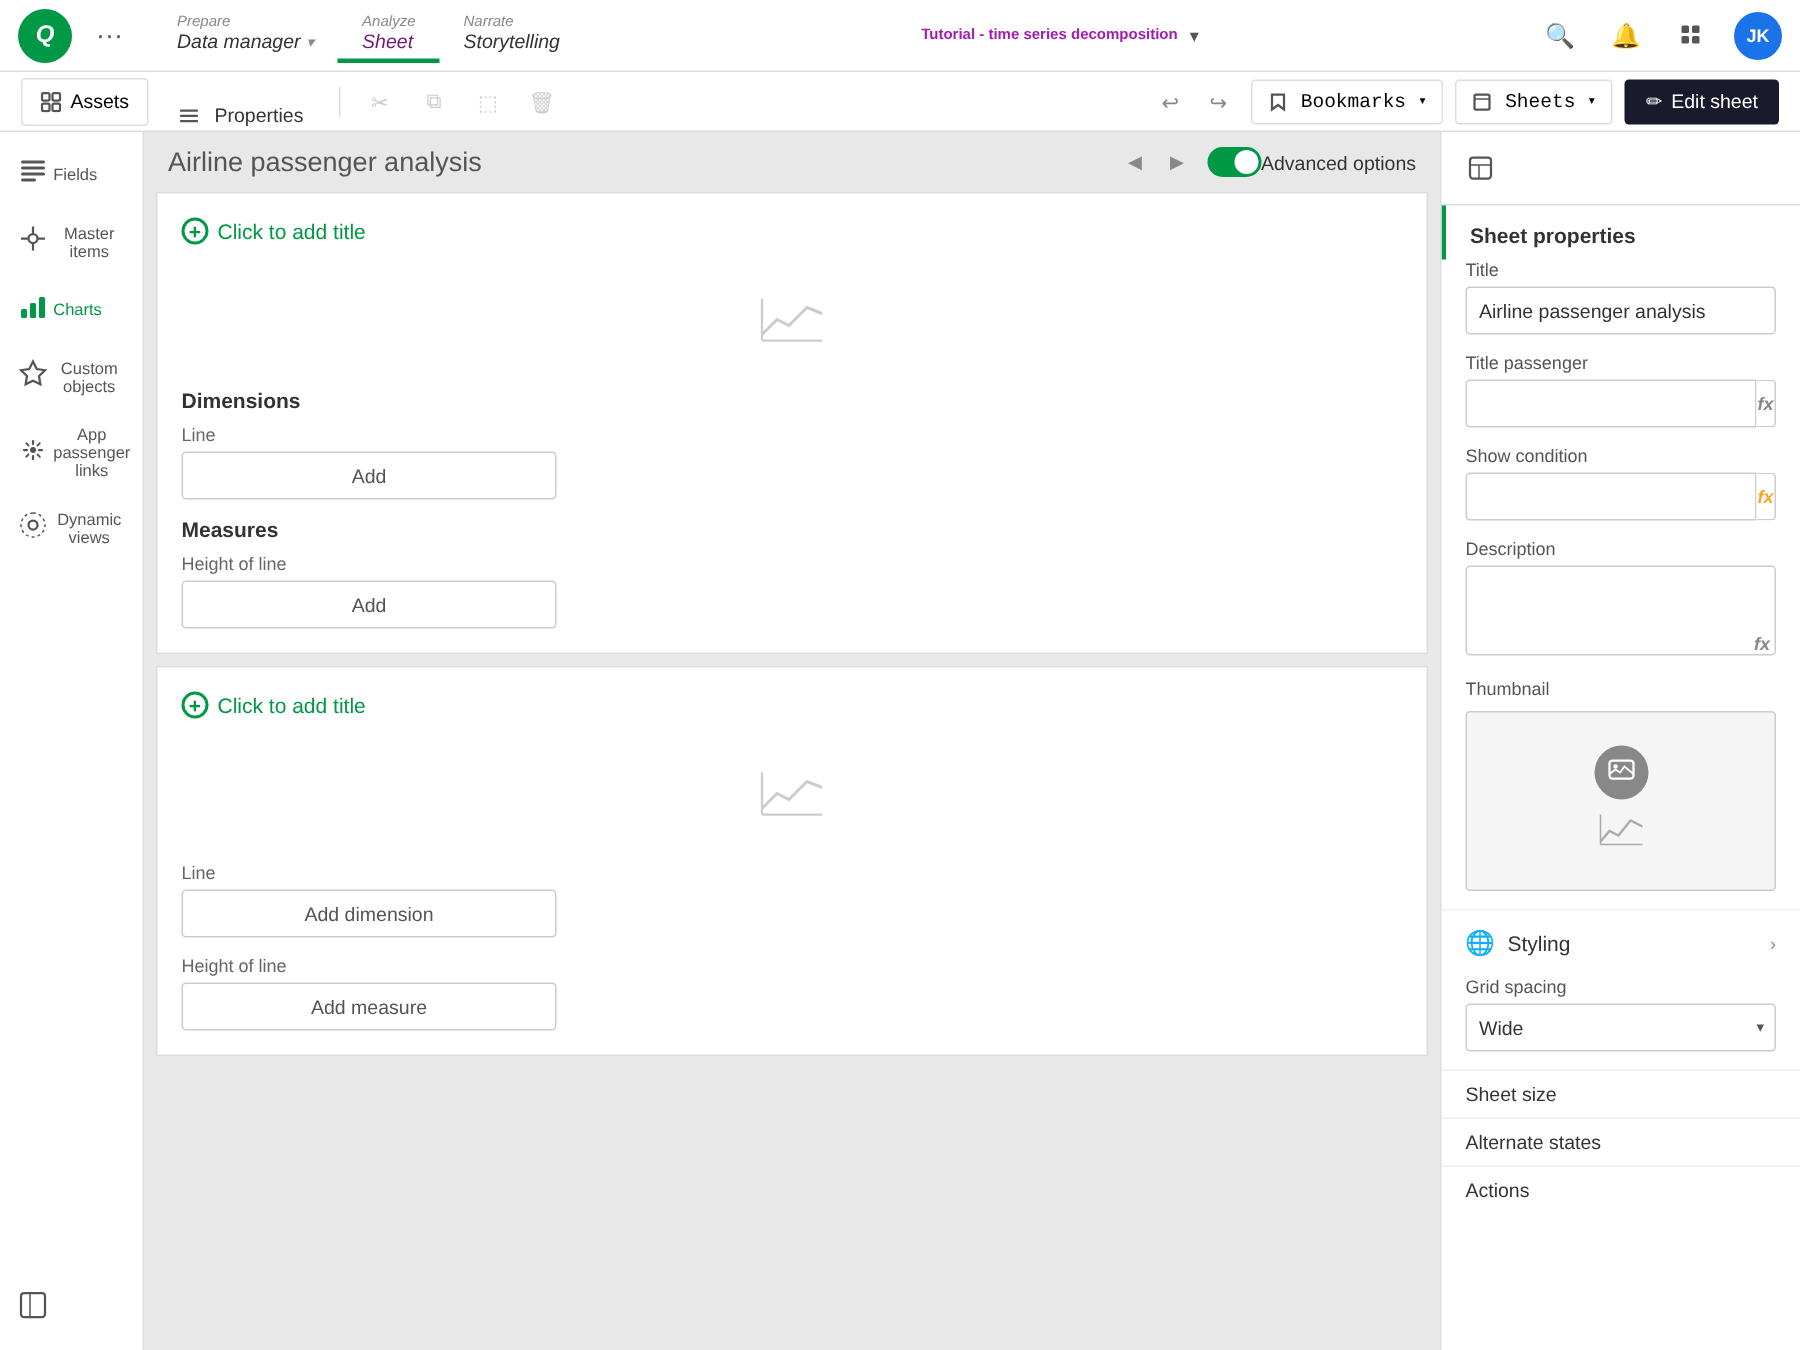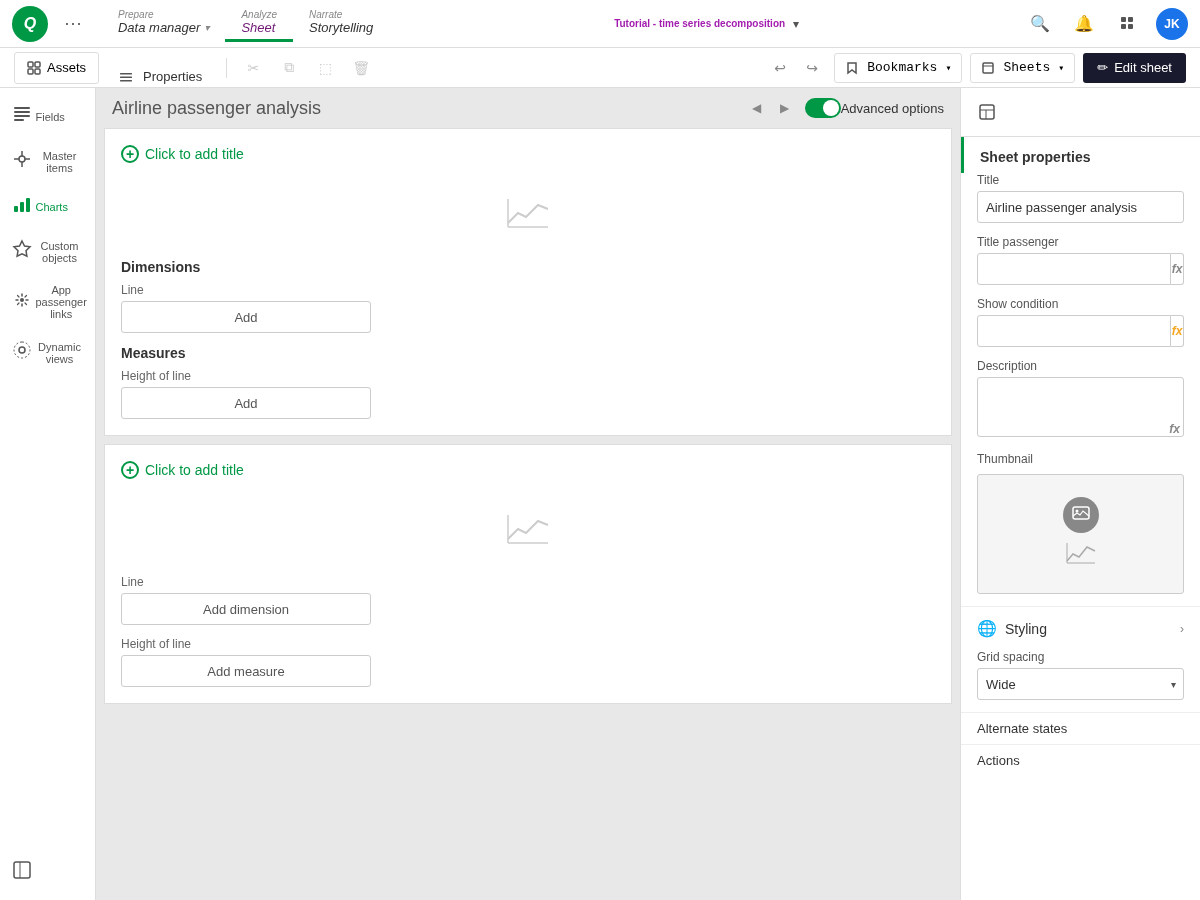--- a/index.html
+++ b/index.html
@@ -557,17 +557,18 @@
       <div class="select-wrapper">
         <select class="prop-select">
           <option>Wide</option>
           <option>Medium</option>
           <option>Narrow</option>
         </select>
         <span class="select-arrow">▾</span>
       </div>
     </div>
 
+    <div class="prop-item">Sheet size</div>
     <div class="prop-item">Alternate states</div>
     <div class="prop-item">Actions</div>
   </div>
 
 </div>
 
 </body></html>

